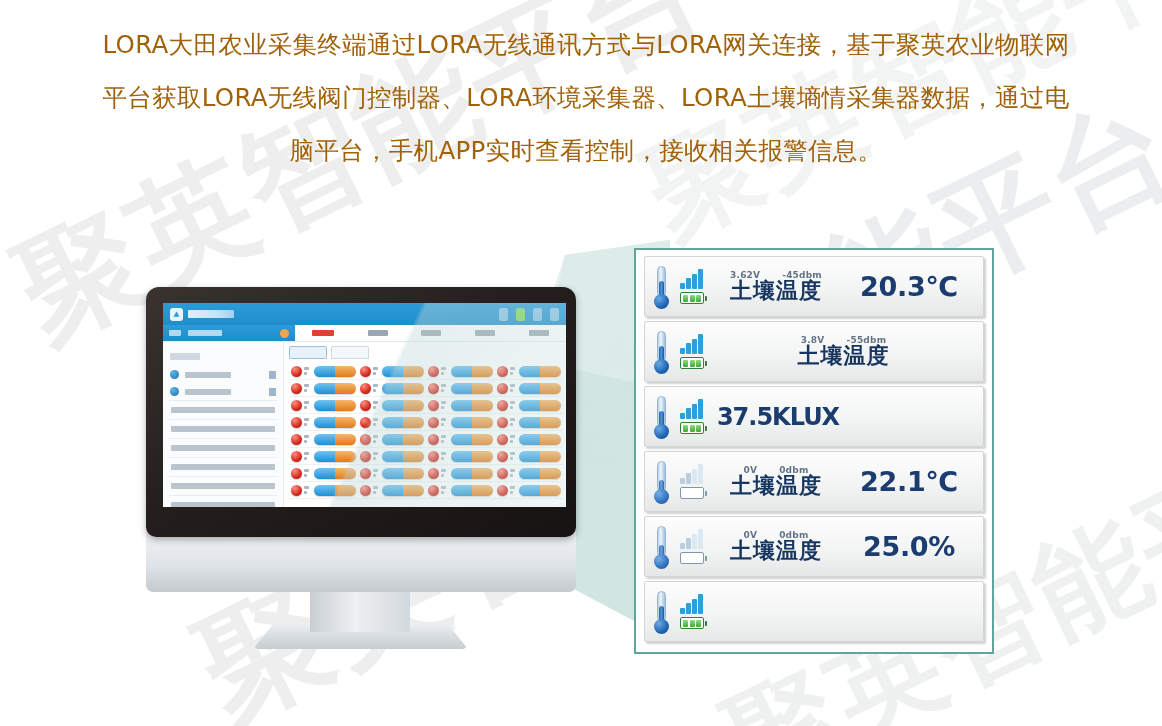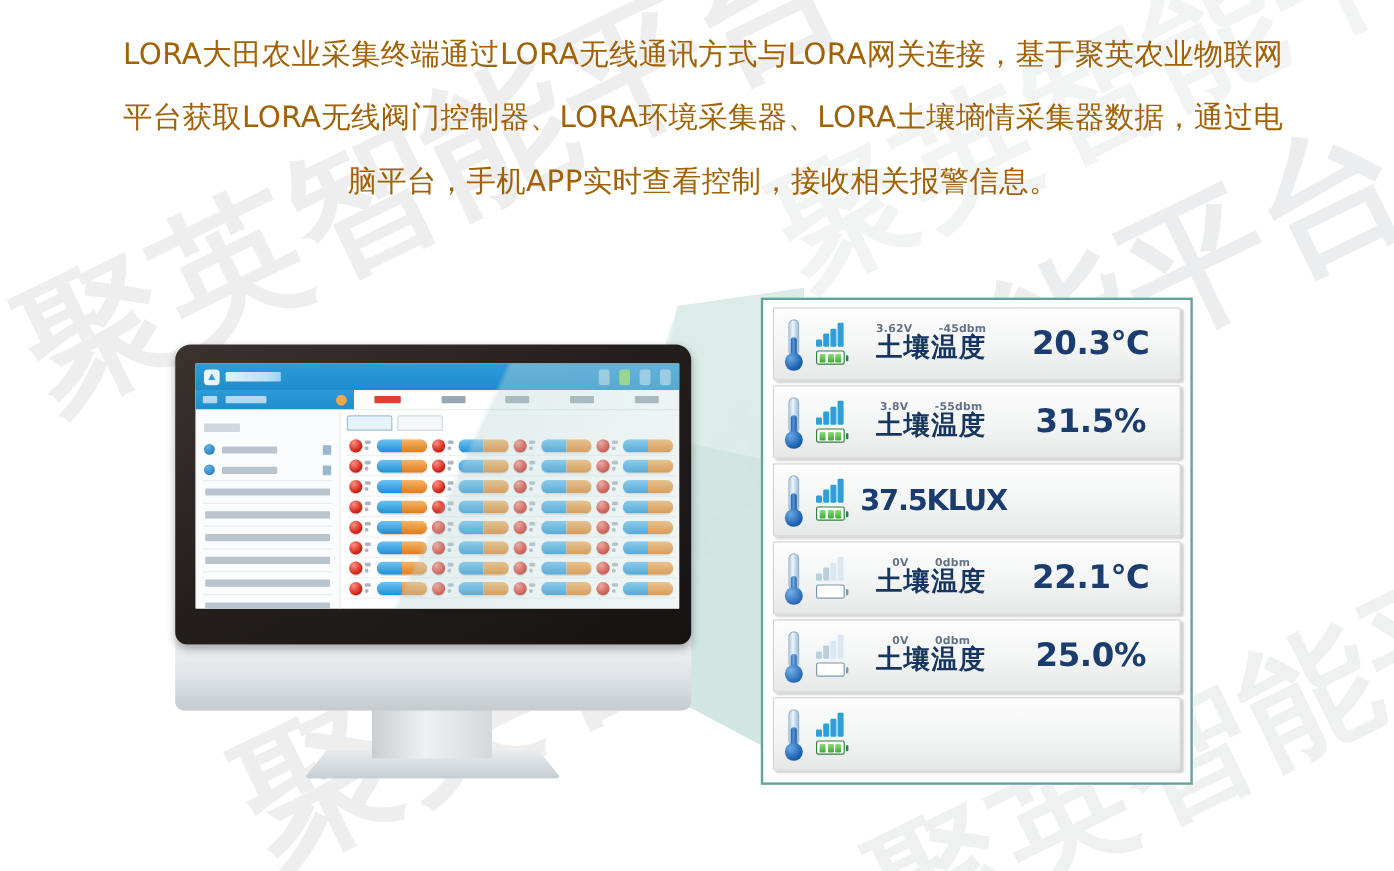--- a/index.html
+++ b/index.html
@@ -709,21 +709,20 @@
             <i></i>
           </div>
         </div>
         <div class="mid">
           <div class="micro">
             <span>3.8V</span>
             <span>-55dbm</span>
           </div>
           <div class="sname">土壤温度</div>
         </div>
-        <div class="sval">31.5%</div>
       </div>
       <div class="srowx">
         <div class="thermo">
           <span class="tube"></span>
           <span class="fill"></span>
           <span class="bulbb"></span>
         </div>
         <div class="meters">
           <div class="bars">
             <span></span>

